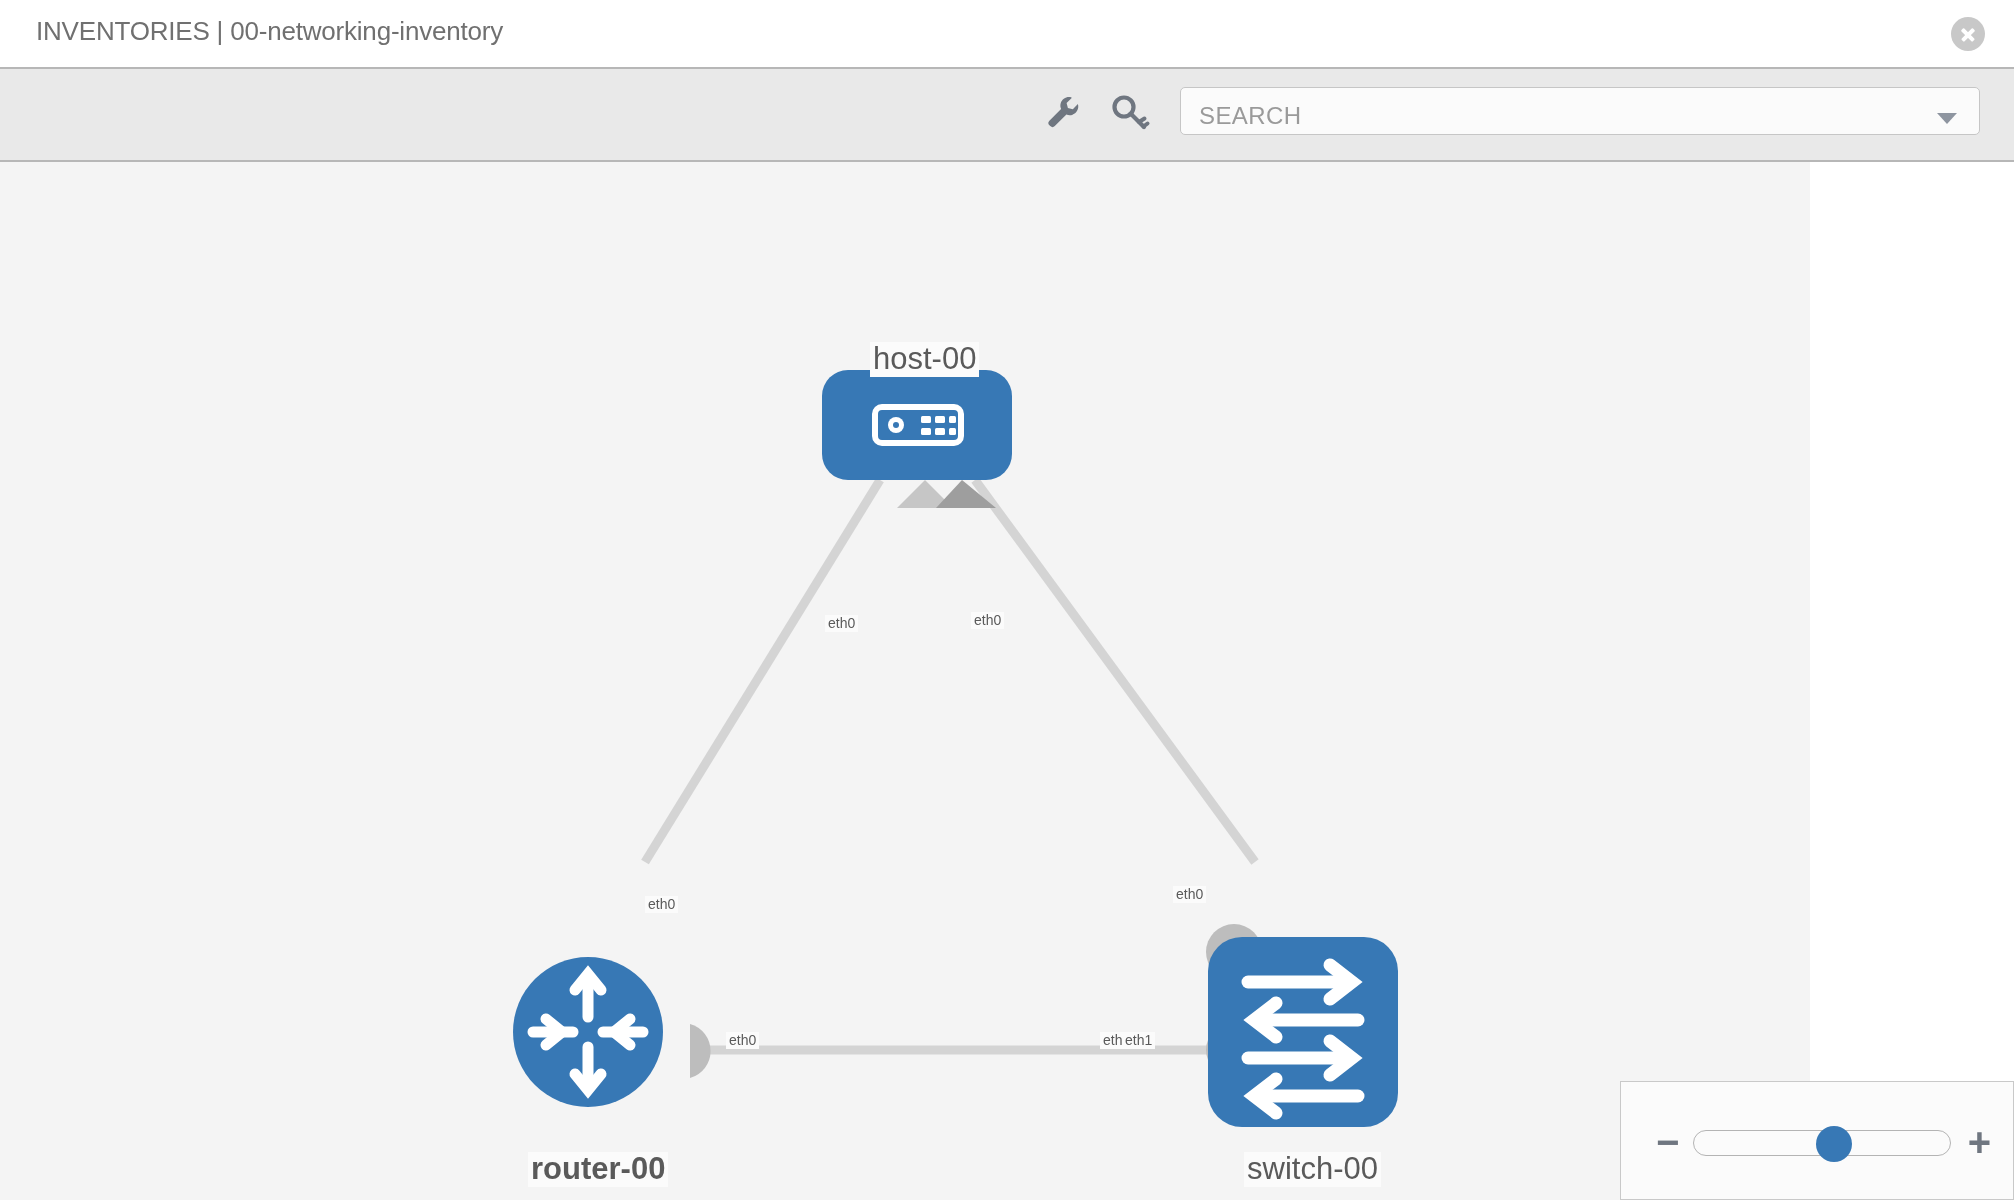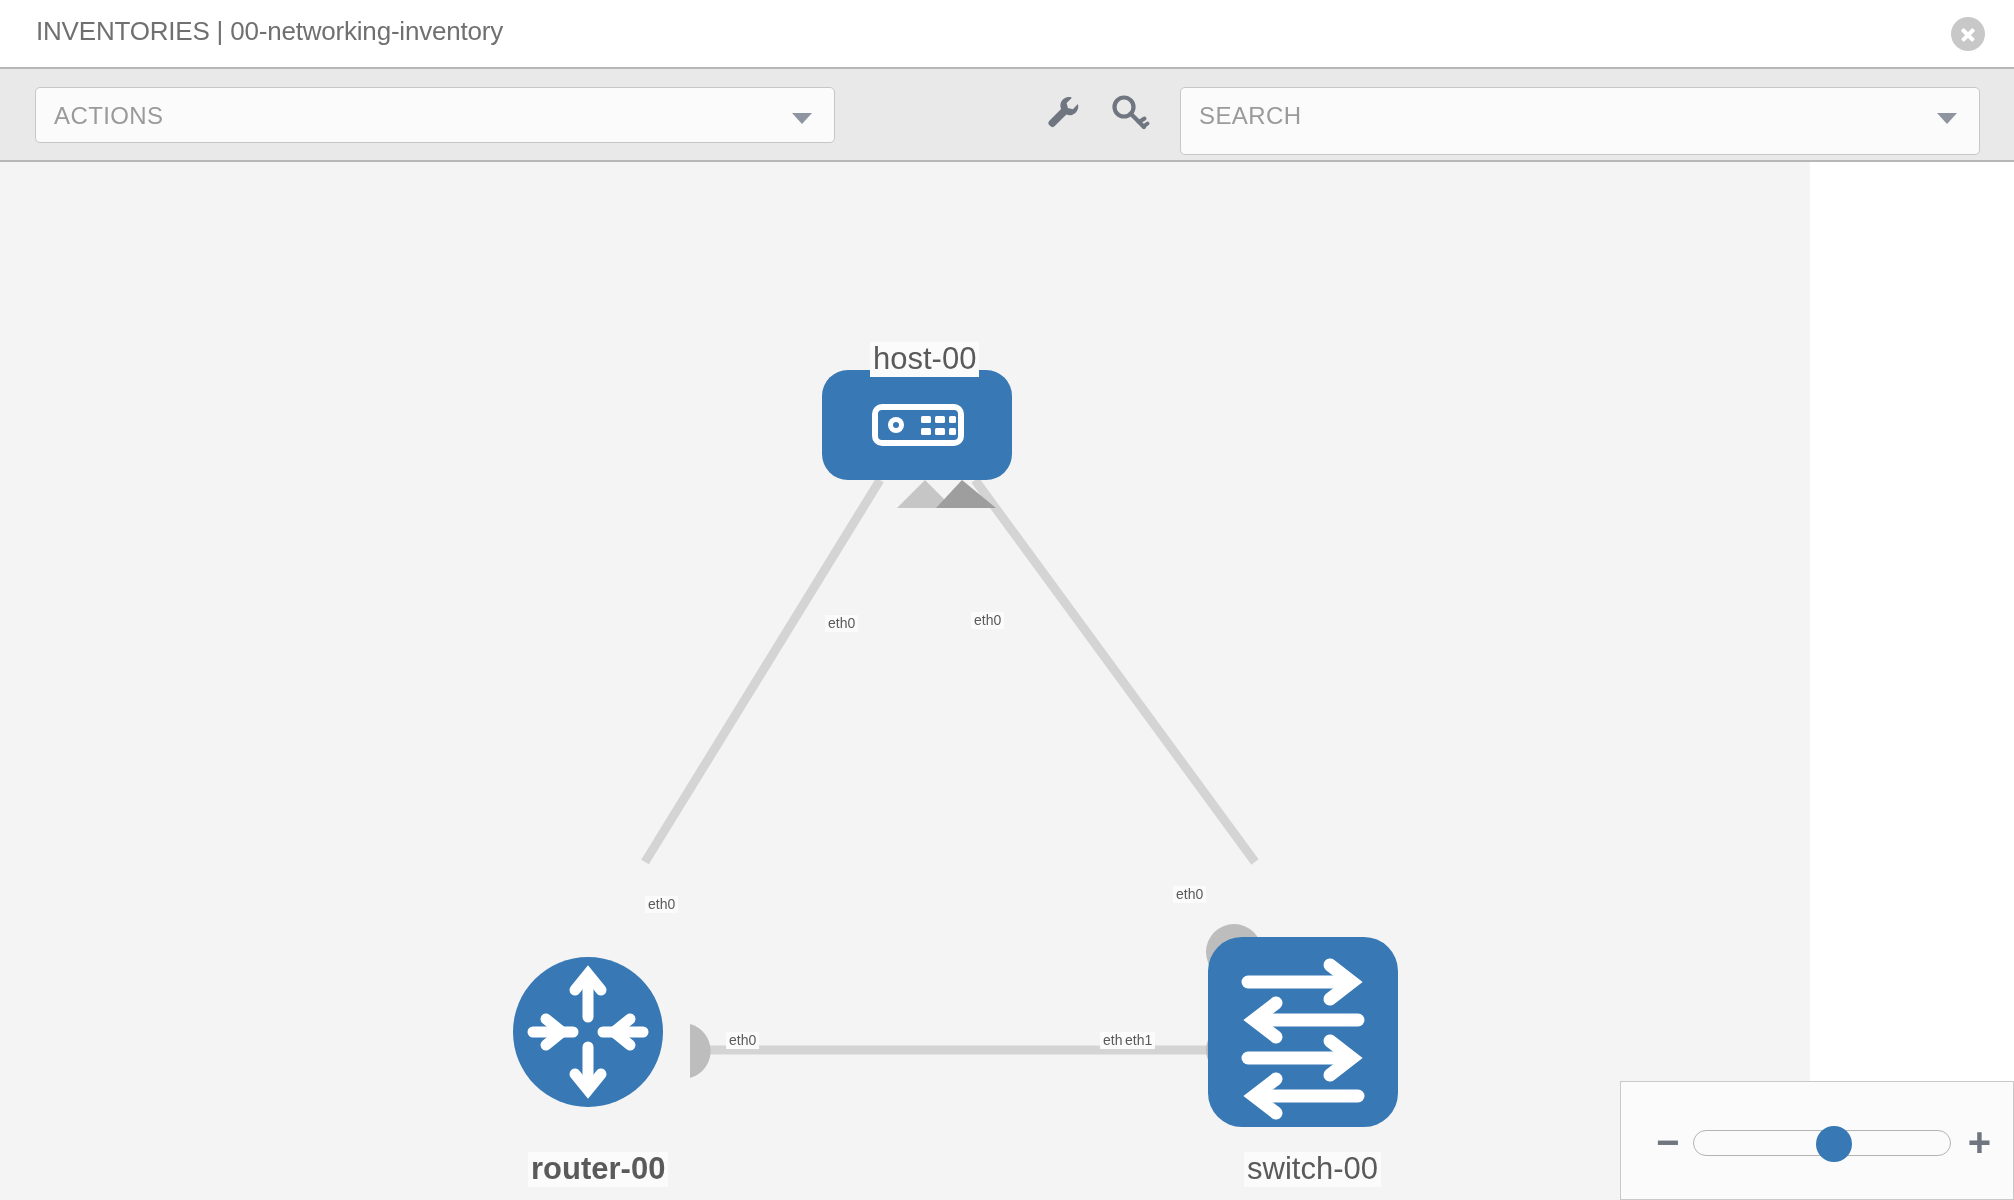--- a/index.html
+++ b/index.html
@@ -54,21 +54,21 @@
     border-top: 11px solid #8e95a0;
   }
   .tool-icon {
     position: absolute; top: 22px; width: 44px; height: 44px; cursor: pointer;
   }
   .tool-icon svg { display: block; }
   .wrench-icon { left: 1040px; }
   .key-icon    { left: 1108px; }
 
   .search-box {
-    position: absolute; left: 1180px; top: 18px; width: 800px; height: 68px;
+    position: absolute; left: 1180px; top: 18px; width: 800px; height: 48px;
     background: #fbfbfb; border: 1px solid #c6c6c6; border-radius: 5px;
     cursor: text;
   }
   .search-label {
     position: absolute; left: 18px; top: 14px;
     font-size: 24px; color: #9a9a9a; letter-spacing: 0.4px;
   }
 
   
   .canvas {
@@ -116,24 +116,20 @@
 
 <div id="app">
 
   <div class="header">
     <div class="page-title">INVENTORIES | 00-networking-inventory</div>
     <div class="close-btn"></div>
   </div>
 
   <div class="toolbar">
 
-    <div class="actions-select">
-      <span class="actions-label">ACTIONS</span>
-      <span class="caret"></span>
-    </div>
 
     <div class="tool-icon wrench-icon">
       <svg width="44" height="44" viewBox="0 0 44 44">
         <path d="M31.5 6.5c-4.6-1.4-9.4 1.2-10.8 5.8-.6 2-.4 4 .4 5.7L9.4 29.7a3.2 3.2 0 0 0 0 4.5l.9.9a3.2 3.2 0 0 0 4.5 0l11.6-11.6c1.7.8 3.7 1 5.7.4 4.6-1.4 7.2-6.2 5.8-10.8l-5.1 5.1-4.9-1.3-1.3-4.9 5.1-5.1z" fill="#6f7680"></path>
       </svg>
     </div>
 
     <div class="tool-icon key-icon">
       <svg width="44" height="44" viewBox="0 0 44 44">
         <circle cx="16" cy="16" r="9.5" fill="none" stroke="#6f7680" stroke-width="4.2"></circle>

